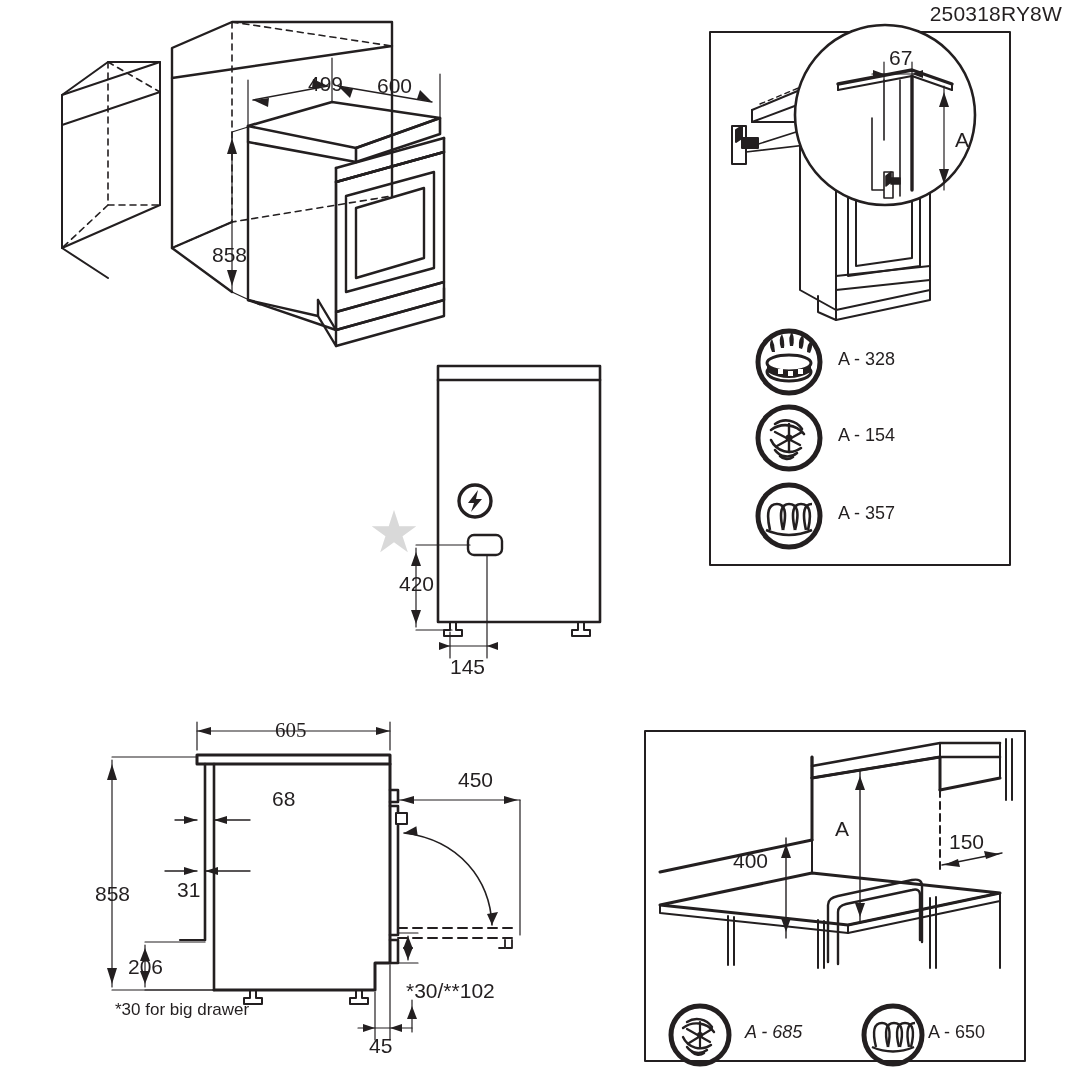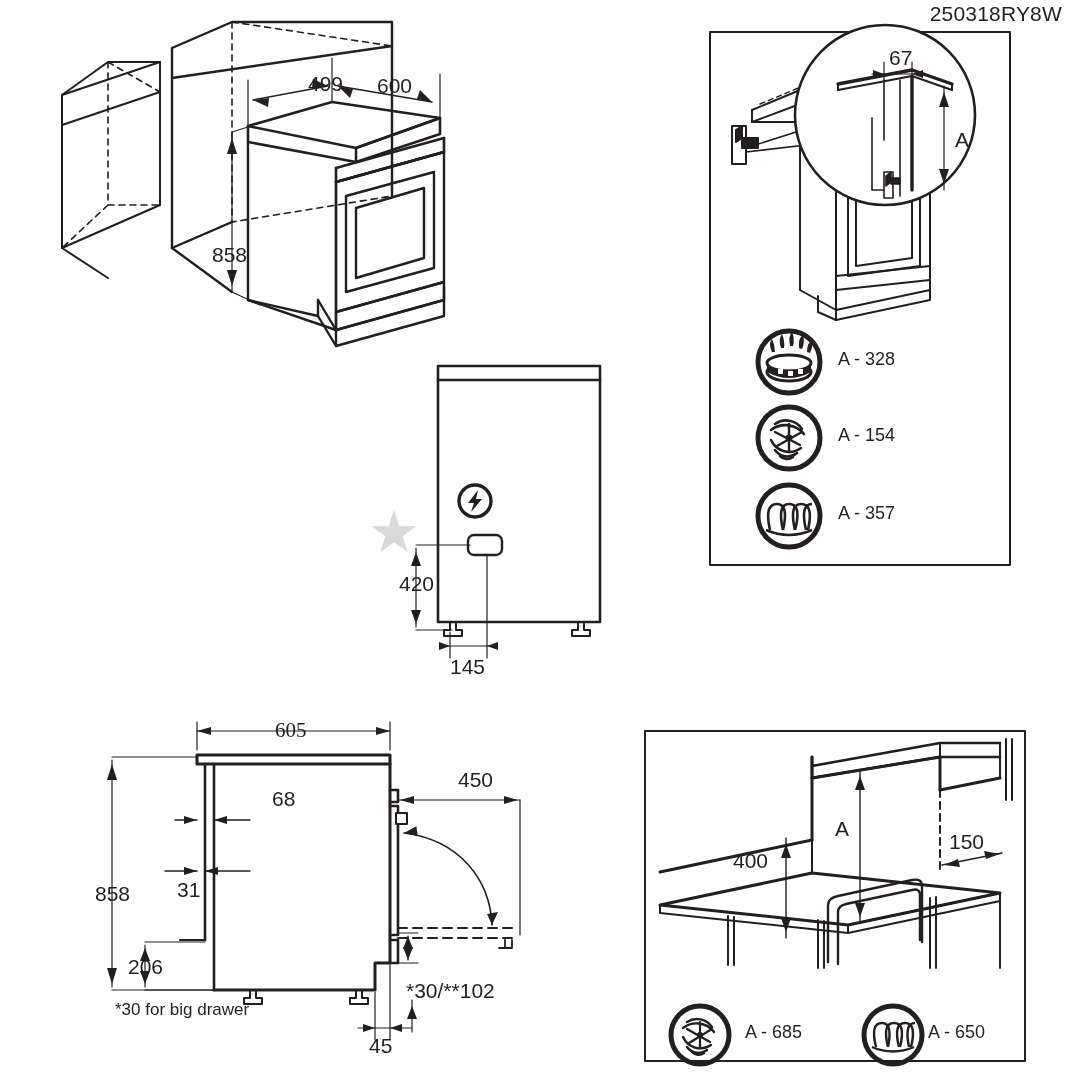--- a/index.html
+++ b/index.html
@@ -478,21 +478,21 @@
       <g fill="none" stroke="#231f20" stroke-width="2.4">
         <path d="M876 1047 q-6 -24 6 -24 q11 0 6 24"></path>
         <path d="M888 1047 q-6 -24 6 -24 q12 0 6 24"></path>
         <path d="M899 1047 q-6 -24 6 -24 q12 0 6 24"></path>
         <path d="M909 1047 q-5 -24 6 -24"></path>
         <path d="M872 1047 q21 9 42 0"></path>
       </g>
     </g>
   </svg>
 
-  <div class="legend-txt" style="left:745px;top:1022px;">A - 685</div>
+  <div class="legend-txt" style="left:745px;top:1022px;font-style:italic;">A - 685</div>
   <div class="legend-txt" style="left:928px;top:1022px;">A - 650</div>
 
   <div class="lbl" style="left:276px;top:72px;margin-left:32px;">499</div>
   <div class="lbl" style="left:377px;top:74px;">600</div>
   <div class="lbl" style="left:212px;top:243px;">858</div>
 
   <div class="lbl" style="left:889px;top:46px;">67</div>
   <div class="lbl" style="left:955px;top:128px;">A</div>
 
   <div class="lbl" style="left:399px;top:572px;">420</div>

